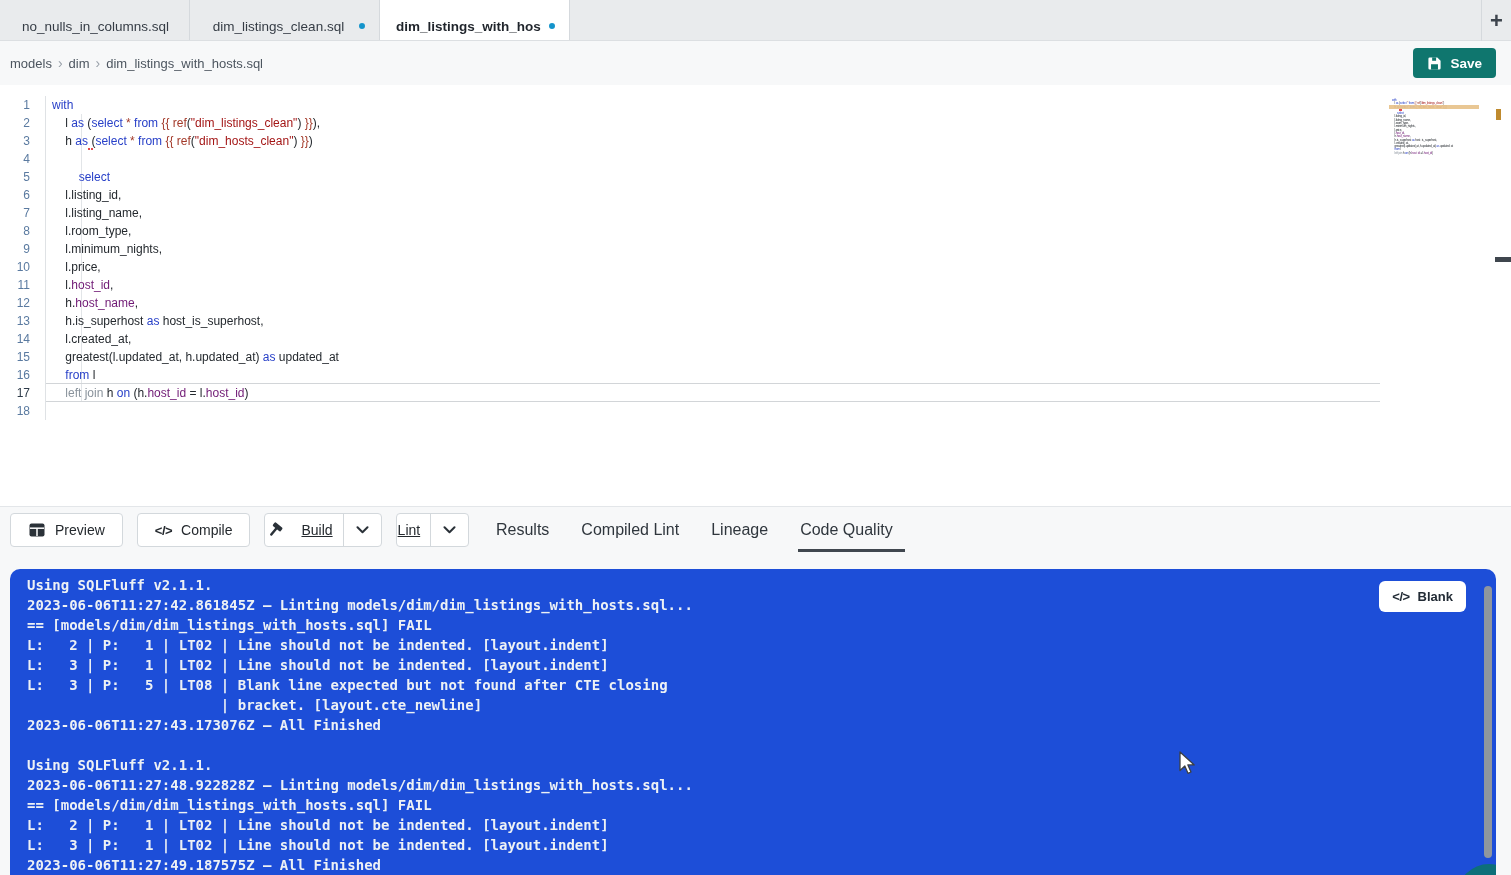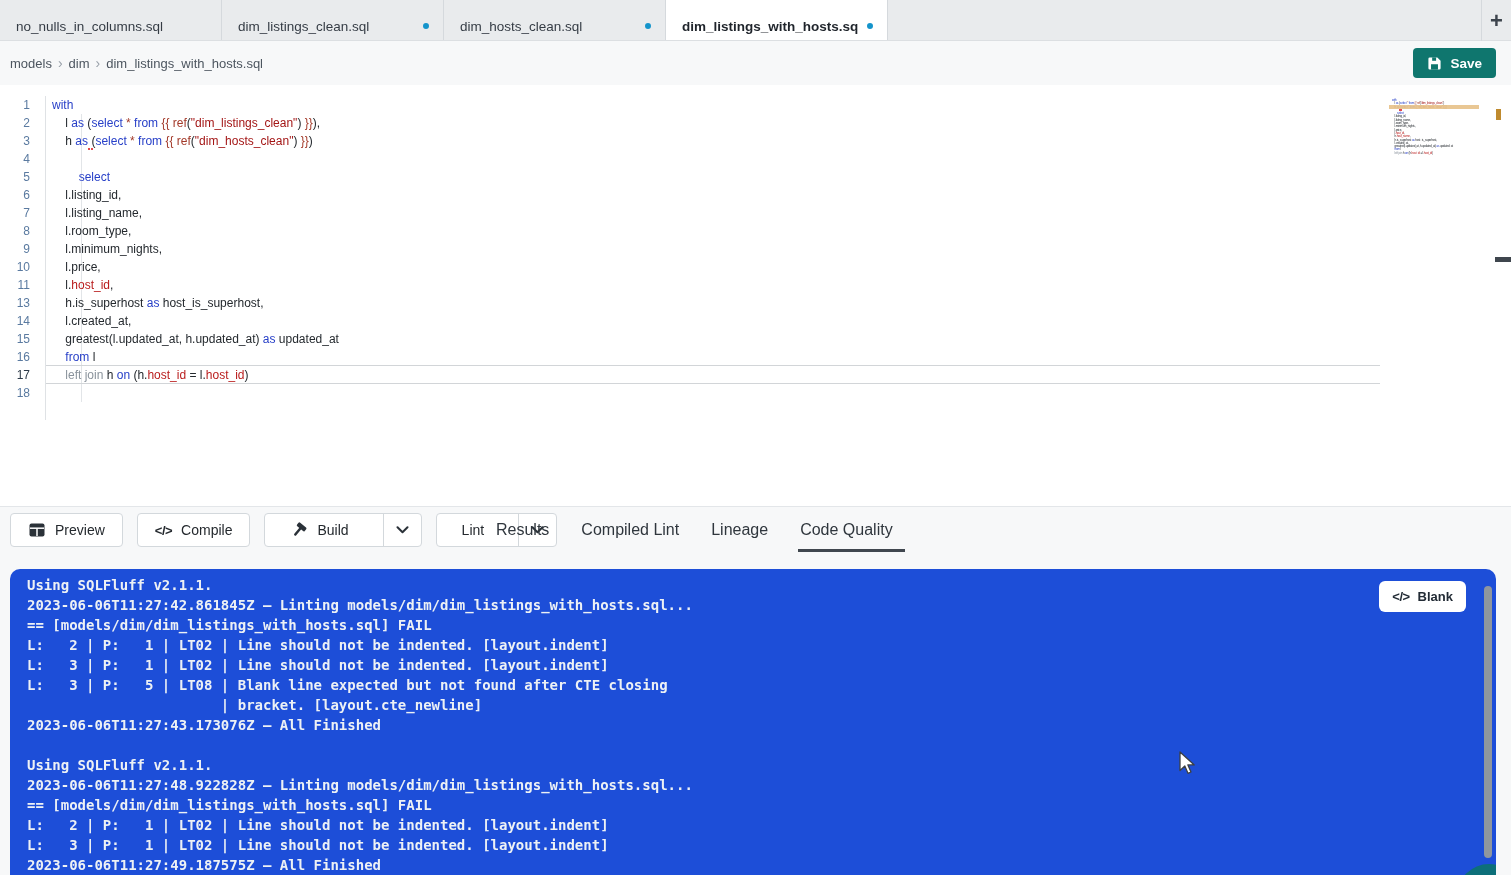--- a/index.html
+++ b/index.html
@@ -3,21 +3,21 @@
 <meta charset="utf-8">
 <style>
   * { box-sizing: border-box; }
   html,body { margin:0; padding:0; background:#fff; }
   body { font-family:"Liberation Sans", sans-serif; }
   #root { position:relative; width:1511px; height:875px; background:#fff; overflow:hidden; }
 
   
   .tabbar { position:absolute; top:0; left:0; right:0; height:41px; background:#e9ebed; border-bottom:1px solid #dcdfe2; }
   .tab-strip { display:flex; height:100%; }
-  .tab { width:222px; flex:none; display:flex; align-items:center; padding:12px 14px 0 16px; border-right:1px solid #d5d9dd; color:#353c45; font-size:13.5px; font-weight:500; cursor:pointer; }
+  .tab { width:190px; flex:none; display:flex; align-items:center; padding:12px 14px 0 16px; border-right:1px solid #d5d9dd; color:#353c45; font-size:13.5px; font-weight:500; cursor:pointer;text-align:center; }
   .tab .tab-label { flex:1; white-space:nowrap; overflow:hidden; }
   .tab.active { background:#fff; color:#1f242b; font-weight:700; }
   .mod-dot { width:6px; height:6px; border:3.5px solid #1494cb; border-radius:50%; background:#fff; margin-left:8px; flex:none; }
   .tab-plus { position:absolute; right:0; top:0; height:41px; width:30px; display:flex; align-items:center; justify-content:center; border-left:1px solid #d5d9dd; font-size:22px; font-weight:600; color:#3d444d; cursor:pointer; }
 
   
   .topbar { position:absolute; top:41px; left:0; right:0; height:44px; background:#f7f8f9; }
   .breadcrumb { position:absolute; left:10px; top:0; height:44px; display:flex; align-items:center; gap:5px; font-size:13px; color:#4c555f;justify-content:space-between; }
   .crumb-sep { color:#99a1aa; font-size:14px; margin:0 1px; }
   .save-btn { position:absolute; right:15px; top:7px; height:30px; background:#0f766e; border:none; border-radius:4px; color:#fff; display:flex; align-items:center; gap:8px; padding:10px 14px; font-size:13.5px; font-weight:600; font-family:"Liberation Sans",sans-serif; cursor:pointer; }
@@ -29,38 +29,38 @@
   .code-area { position:absolute; left:0; top:1px; }
   .code-line { position:relative; height:18px; line-height:18px; white-space:pre; width:1380px; }
   .ln { display:inline-block; width:30px; text-align:right; color:#5a7aa0; }
   .code-text { margin-left:22px; }
   .code-line.active .ln { color:#2e3b49; }
   .code-line.active::after { content:''; position:absolute; left:46px; right:0; top:-1px; bottom:0; border-top:1px solid #d2d5d8; border-bottom:1px solid #d2d5d8; pointer-events:none; }
   .tk-pl  { color:#24292e; }
   .tk-kw  { color:#2840c8; }
   .tk-red { color:#a33a2a; }
   .tk-str { color:#a31515; }
-  .tk-col { color:#b91c1c;margin-top:17px; }
+  .tk-col { color:#701a75;margin-top:17px; }
   .tk-gray{ color:#8a939c;margin-top:45px; }
   .tk-sq  { border-bottom:2px dotted #e5484d; }
 
   
   .minimap { position:absolute; right:34px; top:1px; width:88px; height:76px; overflow:hidden; }
   .minimap .code-line { height:3.3px; line-height:3.3px; width:auto; }
   .minimap .code-text { margin-left:3px; font-size:3px; letter-spacing:-0.2px; }
   .mini-band { position:absolute; right:32px; top:10px; width:90px; height:4px; background:#e7c188; opacity:.9; }
   .ruler-warn { position:absolute; right:10px; top:14px; width:5px; height:11px; background:#bf8a2e; }
   .ruler-pos  { position:absolute; right:0; top:162px; width:16px; height:5px; background:#3f464e; }
 
   
   .bottom { position:absolute; top:506px; left:0; right:0; bottom:0; background:#f7f8f9; border-top:1px solid #e3e6e9; }
   .actionbar { position:absolute; top:6px; left:10px; display:flex; align-items:center; gap:14px; }
   .btn { height:34px; background:#fff; border:1px solid #d3d8dc; border-radius:4px; display:flex; align-items:center; gap:9px; padding:0 17px; font-size:14px; color:#24292e; font-weight:500; font-family:"Liberation Sans",sans-serif; cursor:pointer; }
   .btn.split { padding:0; }
-  .btn .main { display:flex; align-items:center; gap:9px; padding:0 25px; height:100%; cursor:pointer; }
+  .btn .main { display:flex; align-items:center; gap:17px; padding:0 1px; height:100%; cursor:pointer;text-decoration:underline; }
   .btn .chev { width:38px; height:100%; border-left:1px solid #d3d8dc; display:flex; align-items:center; justify-content:center; cursor:pointer; }
   .code-glyph { font-weight:700; font-size:13px; letter-spacing:-0.5px; }
 
   .panel-tabs { position:absolute; left:496px; top:0; height:45px; display:flex; gap:32px; font-size:16px; color:#2f363d; }
   .panel-tab { position:relative; display:flex; align-items:center; height:45px; cursor:pointer; }
   .panel-tab.active::after { content:''; position:absolute; left:-2px; right:-12px; bottom:0; height:3px; background:#40474f; }
 
   
   .terminal { position:absolute; left:10px; right:15px; top:62px; bottom:0; background:#1d4ed8; border-radius:10px 10px 0 0; overflow:hidden; font-family:"DejaVu Sans Mono", monospace; font-size:14px; font-weight:700; color:#edf1f5; }
   .term-lines { position:absolute; left:17px; top:6px; white-space:pre; line-height:20px; }
@@ -75,24 +75,20 @@
 
 <div id="root">
 
   <div class="tabbar">
     <div class="tab-strip">
         <div class="tab">
           <span class="tab-label">no_nulls_in_columns.sql</span>
         </div>
         <div class="tab">
           <span class="tab-label">dim_listings_clean.sql</span>
-          <span class="mod-dot"></span>
-        </div>
-        <div class="tab">
-          <span class="tab-label">dim_hosts_clean.sql</span>
           <span class="mod-dot"></span>
         </div>
         <div class="tab active">
           <span class="tab-label">dim_listings_with_hosts.sql</span>
           <span class="mod-dot"></span>
         </div>
       </div>
     <div class="tab-plus">
       <span>+</span>
     </div>
@@ -124,20 +120,21 @@
         <div class="code-line"><span class="ln">2</span><span class="code-text"><span class="tk-pl">    l </span><span class="tk-kw">as</span><span class="tk-pl"> (</span><span class="tk-kw">select</span><span class="tk-pl"> </span><span class="tk-red">*</span><span class="tk-pl"> </span><span class="tk-kw">from</span><span class="tk-pl"> </span><span class="tk-red">{{ </span><span class="tk-red">ref</span><span class="tk-pl">(</span><span class="tk-str">"dim_listings_clean"</span><span class="tk-pl">) </span><span class="tk-red">}}</span><span class="tk-pl">),</span></span></div>
         <div class="code-line"><span class="ln">3</span><span class="code-text"><span class="tk-pl">    h </span><span class="tk-kw">as</span><span class="tk-sq"> </span><span class="tk-pl">(</span><span class="tk-kw">select</span><span class="tk-pl"> </span><span class="tk-red">*</span><span class="tk-pl"> </span><span class="tk-kw">from</span><span class="tk-pl"> </span><span class="tk-red">{{ </span><span class="tk-red">ref</span><span class="tk-pl">(</span><span class="tk-str">"dim_hosts_clean"</span><span class="tk-pl">) </span><span class="tk-red">}}</span><span class="tk-pl">)</span></span></div>
         <div class="code-line"><span class="ln">4</span><span class="code-text"></span></div>
         <div class="code-line"><span class="ln">5</span><span class="code-text"><span class="tk-pl">        </span><span class="tk-kw">select</span></span></div>
         <div class="code-line"><span class="ln">6</span><span class="code-text"><span class="tk-pl">    l.listing_id,</span></span></div>
         <div class="code-line"><span class="ln">7</span><span class="code-text"><span class="tk-pl">    l.listing_name,</span></span></div>
         <div class="code-line"><span class="ln">8</span><span class="code-text"><span class="tk-pl">    l.room_type,</span></span></div>
         <div class="code-line"><span class="ln">9</span><span class="code-text"><span class="tk-pl">    l.minimum_nights,</span></span></div>
         <div class="code-line"><span class="ln">10</span><span class="code-text"><span class="tk-pl">    l.price,</span></span></div>
         <div class="code-line"><span class="ln">11</span><span class="code-text"><span class="tk-pl">    l.</span><span class="tk-col">host_id</span><span class="tk-pl">,</span></span></div>
+        <div class="code-line"><span class="ln">12</span><span class="code-text"><span class="tk-pl">    h.</span><span class="tk-col">host_name</span><span class="tk-pl">,</span></span></div>
         <div class="code-line"><span class="ln">13</span><span class="code-text"><span class="tk-pl">    h.is_superhost </span><span class="tk-kw">as</span><span class="tk-pl"> host_is_superhost,</span></span></div>
         <div class="code-line"><span class="ln">14</span><span class="code-text"><span class="tk-pl">    l.created_at,</span></span></div>
         <div class="code-line"><span class="ln">15</span><span class="code-text"><span class="tk-pl">    greatest(l.updated_at, h.updated_at) </span><span class="tk-kw">as</span><span class="tk-pl"> updated_at</span></span></div>
         <div class="code-line"><span class="ln">16</span><span class="code-text"><span class="tk-pl">    </span><span class="tk-kw">from</span><span class="tk-pl"> l</span></span></div>
         <div class="code-line active"><span class="ln">17</span><span class="code-text"><span class="tk-pl">    </span><span class="tk-gray">left join</span><span class="tk-pl"> h </span><span class="tk-kw">on</span><span class="tk-pl"> (h.</span><span class="tk-col">host_id</span><span class="tk-pl"> = l.</span><span class="tk-col">host_id</span><span class="tk-pl">)</span></span></div>
         <div class="code-line"><span class="ln">18</span><span class="code-text"></span></div>
       </div>
     <div class="minimap">
         <div class="code-line"><span class="code-text"><span class="tk-kw">with</span></span></div>
         <div class="code-line"><span class="code-text"><span class="tk-pl">    l </span><span class="tk-kw">as</span><span class="tk-pl"> (</span><span class="tk-kw">select</span><span class="tk-pl"> </span><span class="tk-red">*</span><span class="tk-pl"> </span><span class="tk-kw">from</span><span class="tk-pl"> </span><span class="tk-red">{{ </span><span class="tk-red">ref</span><span class="tk-pl">(</span><span class="tk-str">"dim_listings_clean"</span><span class="tk-pl">) </span></span></div>

